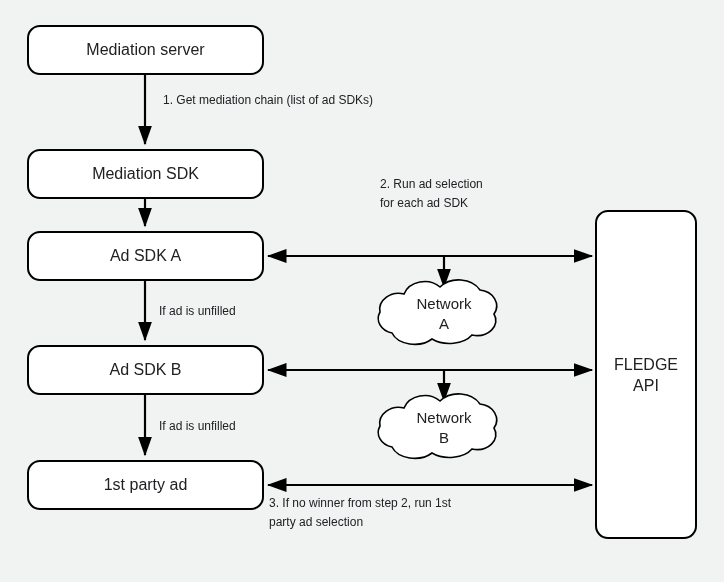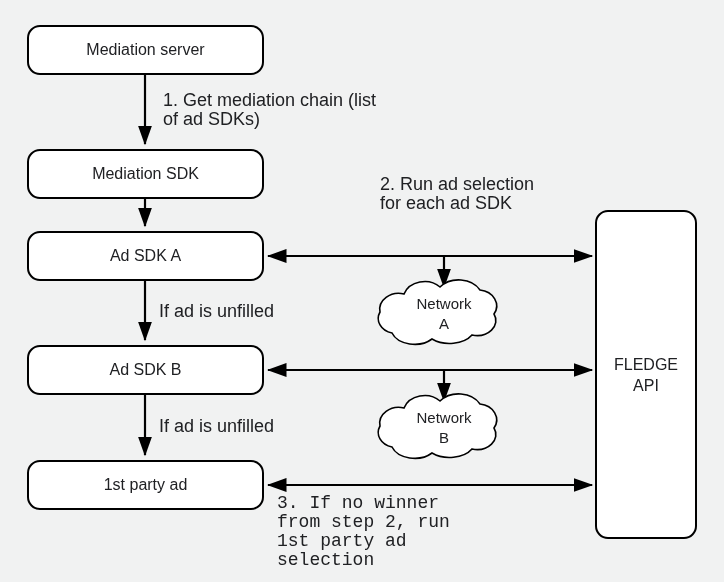--- a/index.html
+++ b/index.html
@@ -52,21 +52,21 @@
   }
   .cloud-label {
     font-family: "Liberation Sans", sans-serif;
     font-size: 15px;
     fill: #202124;
     text-anchor: middle;
   }
   .edge-label {
     position: absolute;
     font-family: "Liberation Sans", sans-serif;
-    font-size: 18px;
+    font-size: 12px;
     line-height: 19px;
     color: #202124;
     white-space: pre-line;
   }
 </style>
 </head>
 <body>
 
 <div id="diagram-root">
   <svg class="canvas" viewBox="0 0 724 582" xmlns="http://www.w3.org/2000/svg">
@@ -157,14 +157,14 @@
 
   <div class="edge-label" style="left:163px; top:91px; width:220px;">1. Get mediation chain (list of ad SDKs)</div>
 
   <div class="edge-label" style="left:364px; top:175px; width:200px;margin-left:16px;">2. Run ad selection
   for each ad SDK</div>
 
   <div class="edge-label" style="left:159px; top:302px; width:150px;">If ad is unfilled</div>
 
   <div class="edge-label" style="left:159px; top:417px; width:150px;">If ad is unfilled</div>
 
-  <div class="edge-label" style="left:277px; top:494px; width:195px;font-family:Liberation Mono, monospace;">3. If no winner from step 2, run 1st party ad selection</div>
+  <div class="edge-label" style="left:269px; top:494px; width:195px;">3. If no winner from step 2, run 1st party ad selection</div>
 </div>
 
 </body></html>

